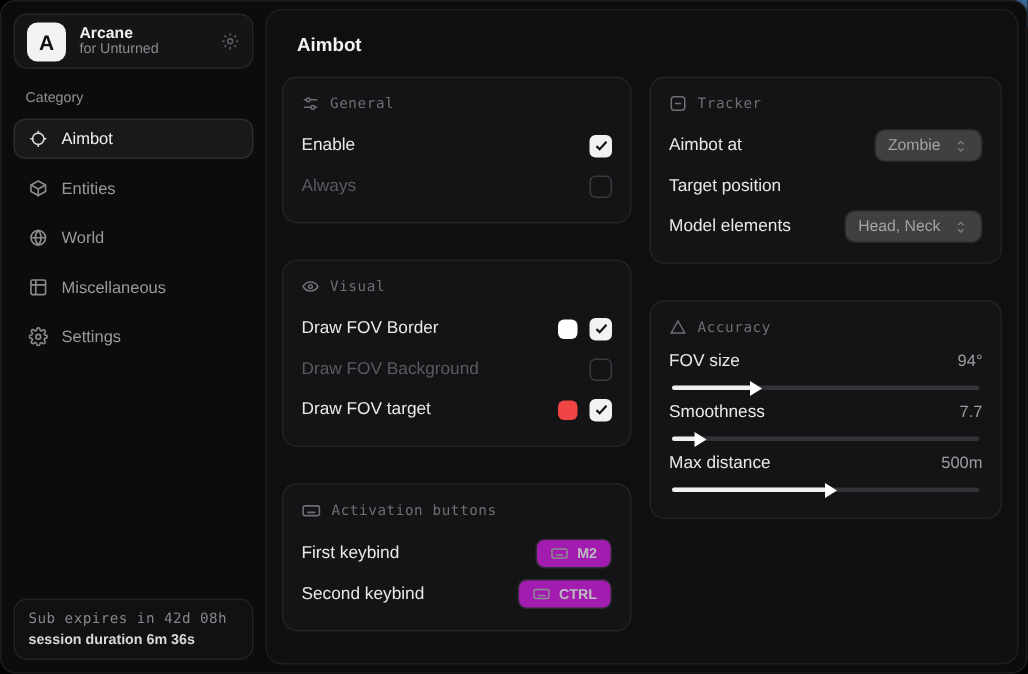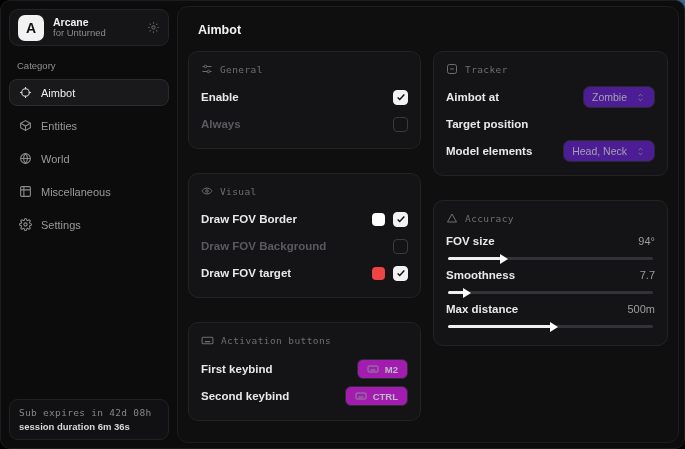--- a/index.html
+++ b/index.html
@@ -37,39 +37,39 @@
     background:#0f0f10; border:1px solid #1e1e21; border-radius:11px; padding:16px 10px 10px 20px; }
   .page-title { font-size:12.5px; font-weight:bold; color:#f2f2f2; margin-bottom:14px; }
   .cols { display:flex; gap:12px; margin-left:-10px; }
   .col { display:flex; flex-direction:column; gap:24px; }
   .col-left { width:237px; } .col-right { width:239px; }
   .card { background:#141416; border:1px solid #232326; border-radius:10px; padding:11px 12px 13px; }
   .card-head { display:flex; align-items:center; gap:7px; color:#6e6e73;
     font-family:"DejaVu Sans Mono", monospace; font-size:9.5px; letter-spacing:.4px; margin-bottom:11px; }
   .card-head .ch-ic { display:flex; color:#6e6e73; }
   .row { display:flex; align-items:center; justify-content:space-between; min-height:22px; margin-top:5px; }
-  .row-label { font-size:11.5px; font-weight:bold; color:#e9e9eb; }
+  .row-label { font-size:11.5px; font-weight:normal; color:#e9e9eb; }
   .row-label.dim { color:#5a5a5f; }
   .row-right { display:flex; align-items:center; gap:8px; }
 
   
   .checkbox { width:15px; height:15px; border-radius:4px; border:1.5px solid #3a3a3f;
     background:transparent; display:flex; align-items:center; justify-content:center; cursor:pointer; }
   .checkbox[data-checked="true"] { background:#f2f2f2; border-color:#f2f2f2; }
   .checkbox svg { display:none; }
   .checkbox[data-checked="true"] svg { display:block; }
   .swatch { width:13px; height:13px; border-radius:4px; cursor:pointer; }
 
   
   .key-pill { display:flex; align-items:center; gap:6px; background:#a21caf; border:1px solid #2d2d31;
     border-radius:6px; padding:3px 9px; font-size:9.5px; font-weight:bold; color:#bdbdc1; cursor:pointer; }
   .key-pill .kp-ic { display:flex; color:#8d8d91; }
 
   
-  .select-pill { display:flex; align-items:flex-end; gap:8px; background:#4c1d95; border:1px solid #2a2a2e;
+  .select-pill { display:flex; align-items:flex-end; gap:8px; background:#404040; border:1px solid #2a2a2e;
     border-radius:7px; padding:4px 8px; font-size:10.5px; color:#a3a3a8; cursor:pointer; }
   .select-pill .sp-ic { display:flex; color:#7d7d82; }
 
   
   .acc-row { margin-top:9px; }
   .acc-top { display:flex; align-items:center; justify-content:space-between; }
   .acc-value { font-size:11px; color:#9d9da1; }
   .slider { position:relative; height:3px; background:#333337; border-radius:2px; margin:10px 2px 4px; cursor:pointer; }
   .slider .fill { position:absolute; left:0; top:0; bottom:0; background:#f0f0f0; border-radius:2px; }
   .slider .thumb { position:absolute; right:-7px; top:50%; transform:translateY(-50%);

